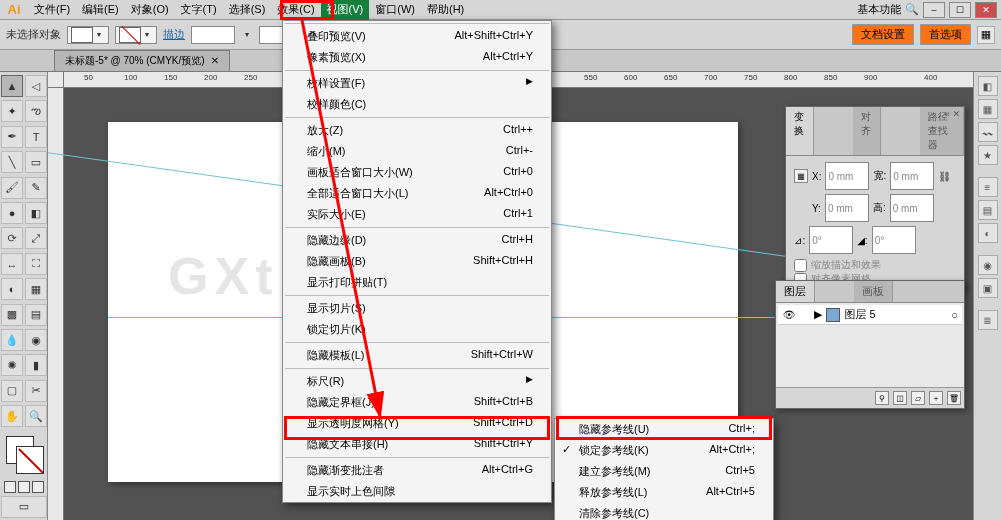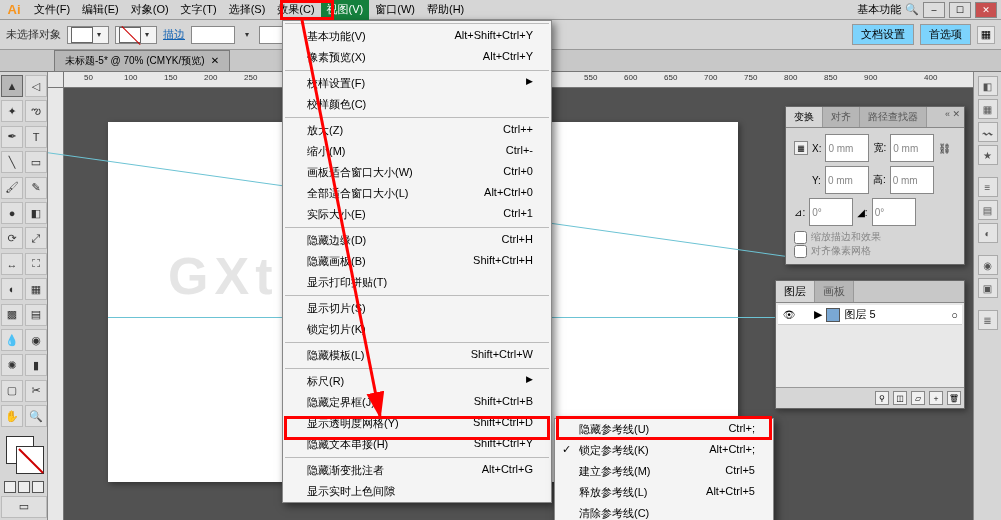--- a/index.html
+++ b/index.html
@@ -14,21 +14,21 @@
 .win-btn.close { background: #c85050; color: #fff; }
 
 .controlbar { background: #d6d6d6; height: 30px; display: flex; align-items: center; border-bottom: 1px solid #999; padding: 0 6px; gap: 6px; }
 .cb-label { font-size: 11px; color: #333; }
 .cb-box { height: 18px; border: 1px solid #888; background: #f4f4f4; display: inline-flex; align-items: center; padding: 0 3px; }
 .cb-swatch { width: 22px; height: 16px; border: 1px solid #666; background: #fff; }
 .cb-dd { width: 12px; height: 16px; display: flex; align-items: center; justify-content: center; font-size: 8px; color: #333; }
 .cb-num { width: 44px; height: 18px; border: 1px solid #888; background: #fff; padding: 0 2px; font-size: 10px; }
 .cb-icon { width: 18px; height: 18px; border: 1px solid #aaa; background: #e8e8e8; display: flex; align-items: center; justify-content: center; }
 .cb-spacer { margin-left: auto; }
-.cb-btn { padding: 2px 8px; border: 1px solid #999; background: #7dd3fc; font-size: 11px; }
+.cb-btn { padding: 2px 8px; border: 1px solid #999; background: #f97316; font-size: 11px; }
 
 .docbar { background: #c8c8c8; height: 22px; display: flex; align-items: center; border-bottom: 1px solid #777; padding-left: 54px; }
 .doctab { padding: 3px 10px; background: #b6b6b6; border: 1px solid #7a7a7a; font-size: 10px; display: flex; align-items: center; gap: 6px; }
 .doctab .close-x { font-size: 10px; }
 
 .workarea { position: relative; height: 448px; display: flex; }
 
 .toolbox { width: 48px; background: #d6d6d6; border-right: 1px solid #888; display: grid; grid-template-columns: 1fr 1fr; gap: 0; padding-top: 2px; }
 .tool { width: 22px; height: 22px; border: 1px solid #bbb; margin: 1px; display: flex; align-items: center; justify-content: center; font-size: 11px; color: #333; background: #e0e0e0; }
 .tool.sel { background: #b7b7b7; border-color: #666; }
@@ -45,21 +45,21 @@
 .ruler-v { position: absolute; top: 16px; left: 0; bottom: 0; width: 16px; background: #e8e8e8; border-right: 1px solid #777; }
 .ruler-corner { position: absolute; top: 0; left: 0; width: 16px; height: 16px; background: #e8e8e8; border-right: 1px solid #777; border-bottom: 1px solid #777; }
 .artboard { position: absolute; top: 50px; left: 60px; width: 630px; height: 360px; background: #fff; box-shadow: 2px 2px 6px rgba(0,0,0,.4); }
 .guide-line { position: absolute; height: 1px; background: #6cc3d4; }
 
 .right-dock { width: 28px; background: #d6d6d6; border-left: 1px solid #888; display: flex; flex-direction: column; align-items: center; padding-top: 4px; gap: 3px; }
 .dock-icon { width: 20px; height: 20px; border: 1px solid #aaa; background: #e4e4e4; display: flex; align-items: center; justify-content: center; font-size: 10px; color: #555; }
 
 
 .panel { position: absolute; background: #d6d6d6; border: 1px solid #666; box-shadow: 2px 2px 6px rgba(0,0,0,.4); font-size: 10px; }
-.panel-tabs { display: flex; background: #c8c8c8; border-bottom: 1px solid #888; }
+.panel-tabs { display: flex; background: #c8c8c8; border-bottom: 1px solid #888; gap: 39px; }
 .ptab { padding: 3px 8px; border-right: 1px solid #999; background: #d6d6d6; }
 .ptab.inactive { background: #b6b6b6; color: #555; }
 .panel-body { padding: 6px 8px; }
 .panel-hdr { position: absolute; top: 2px; right: 4px; font-size: 9px; color: #555; }
 .tp-row { display: flex; align-items: center; gap: 4px; margin-bottom: 4px; }
 .tp-icon { width: 14px; height: 14px; border: 1px solid #888; background: #f0f0f0; display: flex; align-items: center; justify-content: center; font-size: 8px; }
 .tp-input { width: 44px; height: 28px; border: 1px solid #888; background: #fff; font-size: 10px; padding: 0 2px; color: #888; }
 .tp-check { display: flex; align-items: center; gap: 4px; color: #888; font-size: 10px; }
 
 .layer-panel { position: absolute; top: 280px; right: 36px; width: 190px; background: #d6d6d6; border: 1px solid #666; box-shadow: 2px 2px 6px rgba(0,0,0,.4); }
@@ -284,21 +284,21 @@
     <span class="tp-icon">◫</span>
     <span class="tp-icon">▱</span>
     <span class="tp-icon">＋</span>
     <span class="tp-icon">🗑</span>
   </div>
 </div>
 
 <div class="dropdown" id="view-dd">
     <div class="dd-sep"></div>
     <div class="dd-item">
-      <span>基本功能(V)</span>
+      <span>叠印预览(V)</span>
       <span>Alt+Shift+Ctrl+Y</span>
     </div>
     <div class="dd-item">
       <span>像素预览(X)</span>
       <span>Alt+Ctrl+Y</span>
     </div>
     <div class="dd-sep"></div>
     <div class="dd-item">
       <span>校样设置(F)</span>
       <span class="arrow">▶</span>

